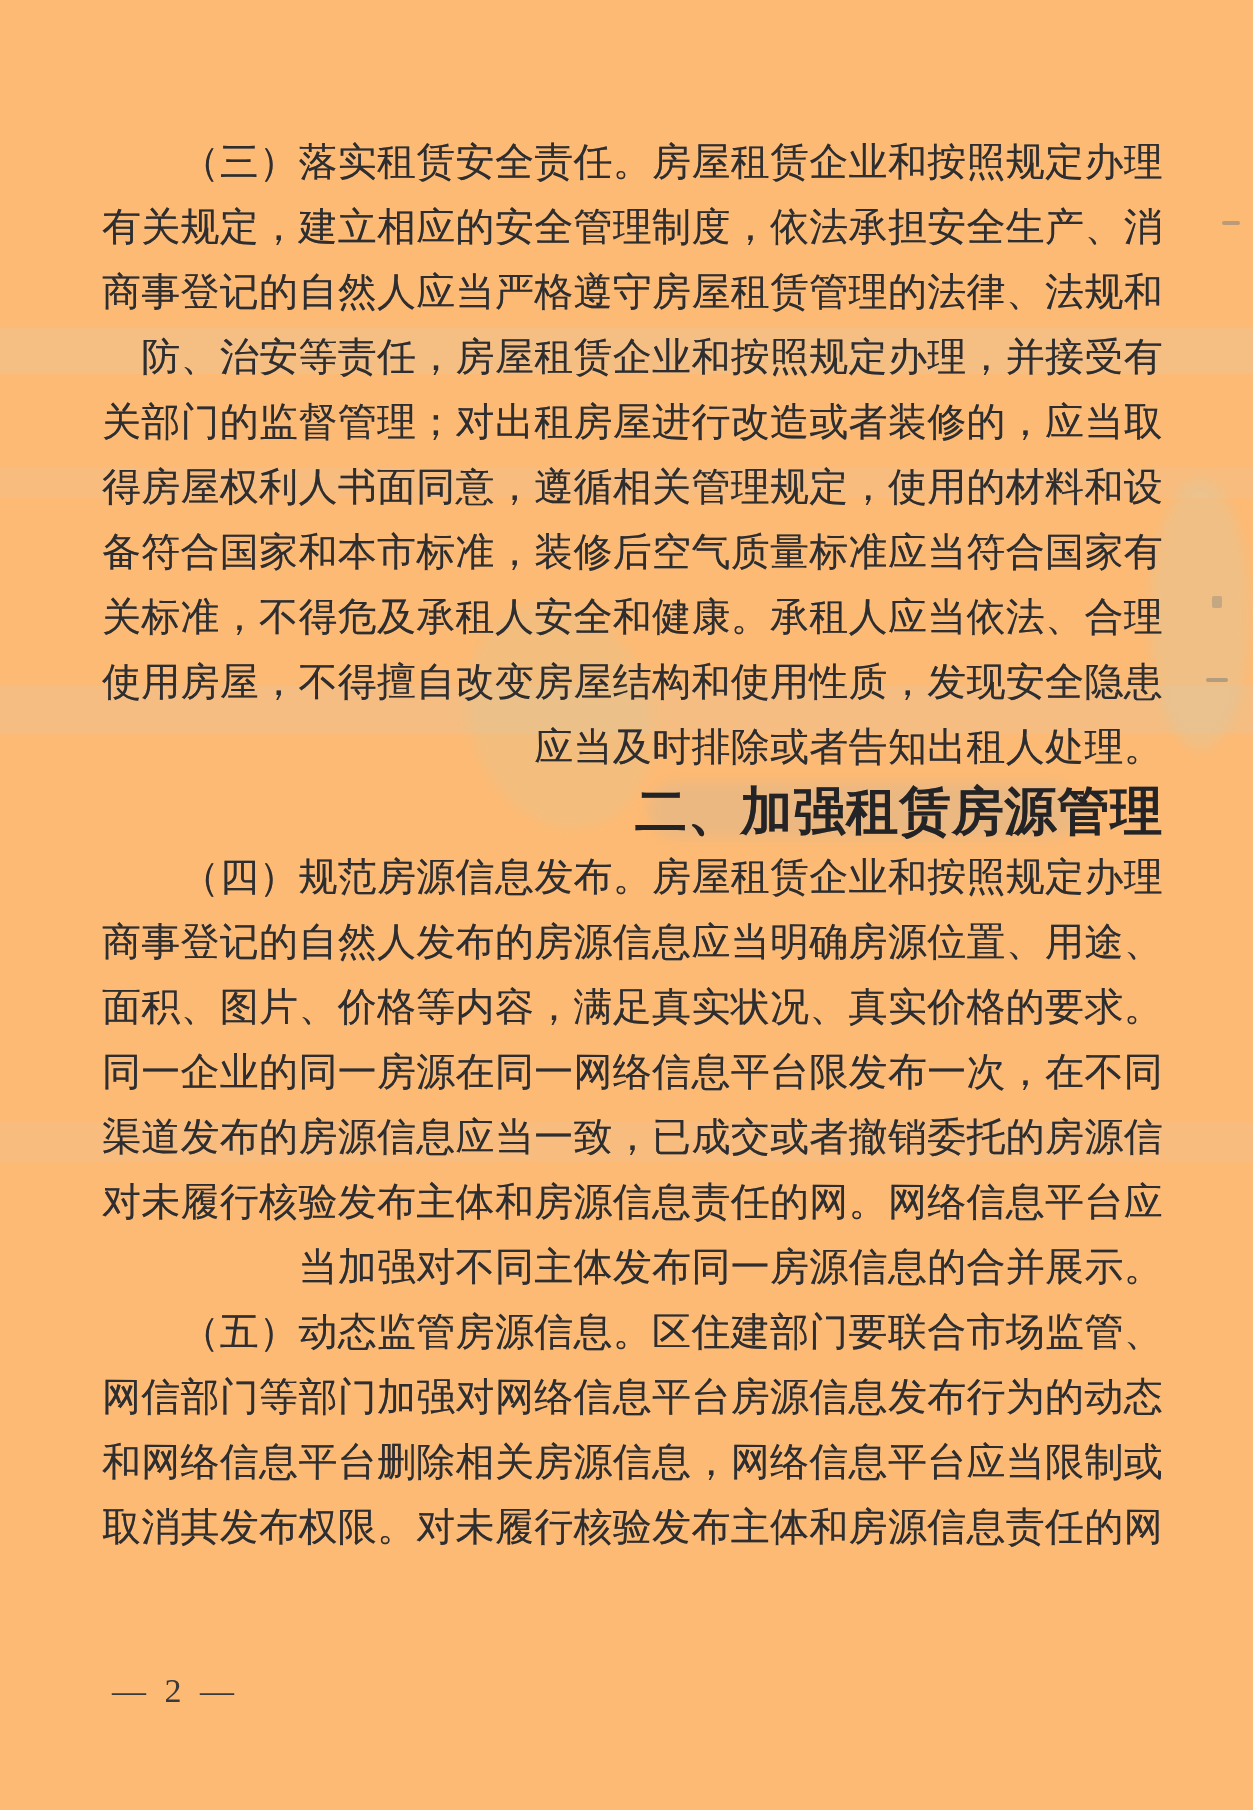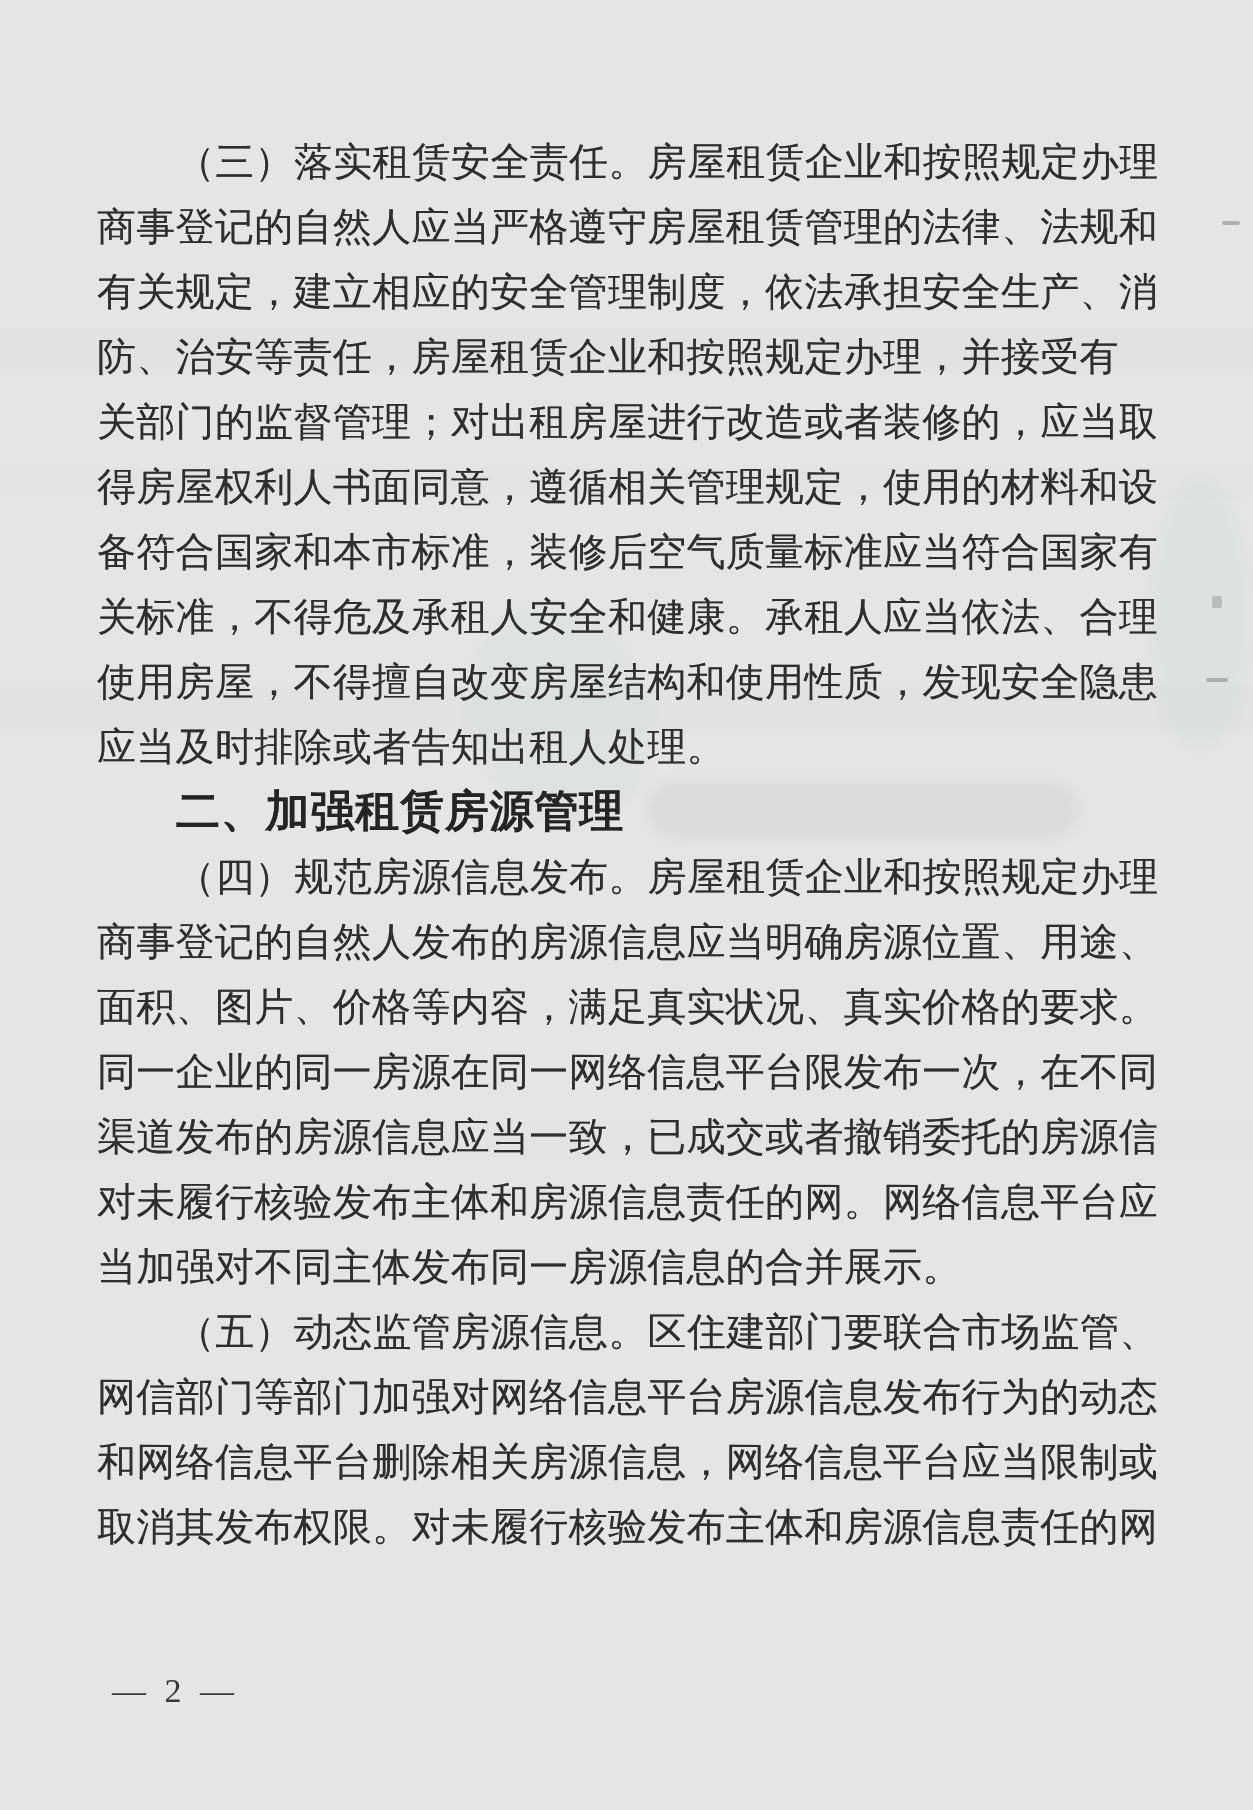--- a/index.html
+++ b/index.html
@@ -4,23 +4,24 @@
 <style>
   html, body {
     margin: 0;
     padding: 0;
     background: #ffffff;
   }
   .page {
     position: relative;
     width: 1253px;
     height: 1810px;
-    background: #e5e5e5;
+    background: #fdba74;
     overflow: hidden;
     font-family: "Liberation Serif", "DejaVu Serif", serif;
+    text-align: right;
   }
   
   .scan-band {
     position: absolute;
     left: 0;
     width: 100%;
     pointer-events: none;
   }
   .band-a { top: 328px; height: 46px; background: rgba(206,213,211,0.16); }
   .band-b { top: 468px; height: 30px; background: rgba(206,213,211,0.10); }
@@ -69,21 +70,21 @@
     text-shadow: 0 0 0.6px rgba(70,70,72,0.55);
   }
   .line {
     height: 65px;
     line-height: 65px;
     white-space: nowrap;
   }
   .indent { padding-left: 79px; }
   .heading {
     font-weight: bold;
-    font-size: 44px;
+    font-size: 52px;
     letter-spacing: 0.8px;
     color: #242426;
   }
   .footer {
     position: absolute;
     left: 112px;
     top: 1672px;
     font-size: 34px;
     letter-spacing: 5px;
     color: #3a3a3c;
@@ -100,22 +101,22 @@
   <div class="scan-band band-d"></div>
   <div class="smudge smudge-heading"></div>
   <div class="smudge smudge-watermark"></div>
   <div class="smudge smudge-right-cloud"></div>
   <div class="mark mark-a"></div>
   <div class="mark mark-b"></div>
   <div class="mark mark-c"></div>
 
   <div class="text-block">
     <div class="line indent">（三）落实租赁安全责任。房屋租赁企业和按照规定办理</div>
+    <div class="line">有关规定，建立相应的安全管理制度，依法承担安全生产、消</div>
     <div class="line">商事登记的自然人应当严格遵守房屋租赁管理的法律、法规和</div>
-    <div class="line">有关规定，建立相应的安全管理制度，依法承担安全生产、消</div>
     <div class="line">防、治安等责任，房屋租赁企业和按照规定办理，并接受有</div>
     <div class="line">关部门的监督管理；对出租房屋进行改造或者装修的，应当取</div>
     <div class="line">得房屋权利人书面同意，遵循相关管理规定，使用的材料和设</div>
     <div class="line">备符合国家和本市标准，装修后空气质量标准应当符合国家有</div>
     <div class="line">关标准，不得危及承租人安全和健康。承租人应当依法、合理</div>
     <div class="line">使用房屋，不得擅自改变房屋结构和使用性质，发现安全隐患</div>
     <div class="line">应当及时排除或者告知出租人处理。</div>
 
     <div class="line indent heading">二、加强租赁房源管理</div>
 

